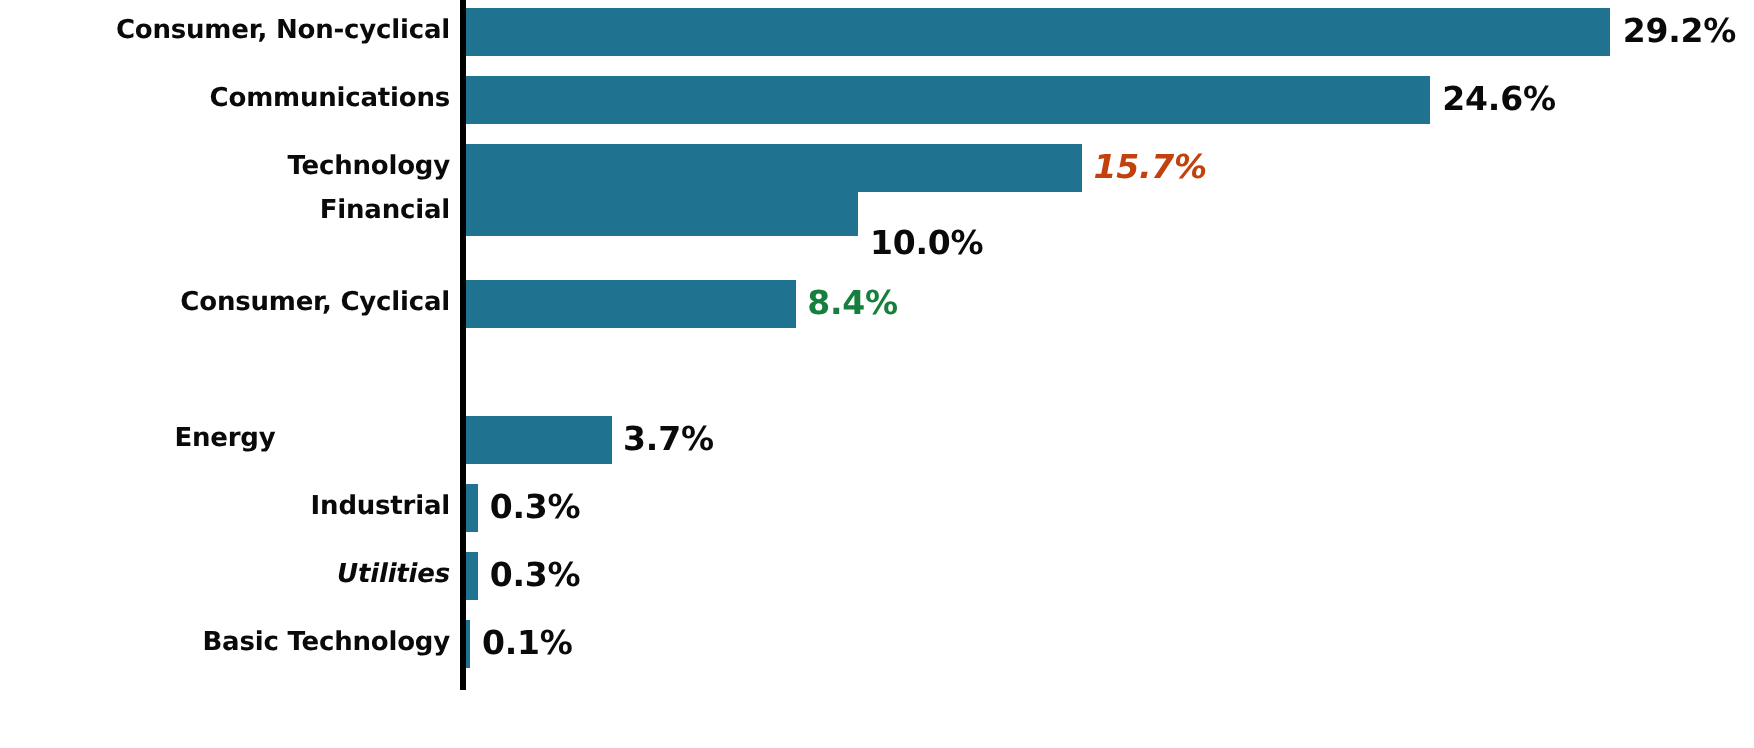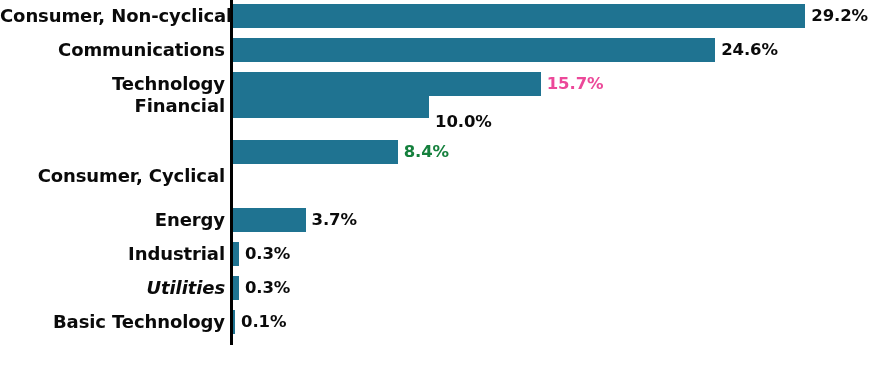--- a/index.html
+++ b/index.html
@@ -42,21 +42,21 @@
     display: block;
   }
   .cat-label {
     position: absolute;
     left: 0;
     top: 0;
     width: 225px;
     height: 24px;
     line-height: 24px;
     text-align: right;
-    font-size: 18px;
+    font-size: 13px;
     font-weight: bold;
     color: #0a0a0a;
     letter-spacing: -0.1px;
     white-space: nowrap;
     overflow: visible;
   }
   .bar-wrap {
     position: absolute;
     left: 233px;
     top: 0;
@@ -99,39 +99,39 @@
         <div class="cat-label" style="width: 225px; height: 24px; line-height: 24px;">Communications</div>
         <div class="bar-wrap" style="left: 233px; height: 24px;">
           <div class="bar" style="width: 482.16px; height: 24px; background: rgb(31, 115, 145);"></div>
           <div class="value-label" style="left: 488.16px; height: 24px; line-height: 24px; color: rgb(10, 10, 10);">24.6%</div>
         </div>
       </div>
       <div class="chart-row" style="top: 72px; height: 24px;">
         <div class="cat-label" style="width: 225px; height: 24px; line-height: 24px; text-align: right;">Technology</div>
         <div class="bar-wrap" style="left: 233px; height: 24px;">
           <div class="bar" style="width: 307.72px; height: 24px; background: rgb(31, 115, 145);"></div>
-          <div class="value-label" style="left: 313.72px; height: 24px; line-height: 24px; color: #ec4899;">15.7%</div>
+          <div class="value-label" style="left: 313.72px; height: 24px; line-height: 24px; color: #c2410c; font-style: italic;">15.7%</div>
         </div>
       </div>
       <div class="chart-row" style="top: 94px; height: 24px; padding-left: 28px;">
         <div class="cat-label" style="width: 225px; height: 24px; line-height: 24px;">Financial</div>
         <div class="bar-wrap" style="left: 233px; height: 24px;">
           <div class="bar" style="width: 196px; height: 24px; background: rgb(31, 115, 145);"></div>
           <div class="value-label" style="left: 202px; height: 24px; line-height: 24px; color: rgb(10, 10, 10); margin-top: 16px;">10.0%</div>
         </div>
       </div>
       <div class="chart-row" style="top: 140px; height: 24px;">
-        <div class="cat-label" style="width: 225px; height: 24px; line-height: 24px; margin-top: 24px;">Consumer, Cyclical</div>
+        <div class="cat-label" style="width: 225px; height: 24px; line-height: 24px;">Consumer, Cyclical</div>
         <div class="bar-wrap" style="left: 233px; height: 24px;">
           <div class="bar" style="width: 164.64px; height: 24px; background: rgb(31, 115, 145);"></div>
           <div class="value-label" style="left: 170.64px; height: 24px; line-height: 24px; color: #15803d;">8.4%</div>
         </div>
       </div>
       <div class="chart-row" style="top: 208px; height: 24px;">
-        <div class="cat-label" style="width: 225px; height: 24px; line-height: 24px;">Energy</div>
+        <div class="cat-label" style="width: 225px; height: 24px; line-height: 24px; text-align: center;">Energy</div>
         <div class="bar-wrap" style="left: 233px; height: 24px;">
           <div class="bar" style="width: 72.52px; height: 24px; background: rgb(31, 115, 145);"></div>
           <div class="value-label" style="left: 78.52px; height: 24px; line-height: 24px; color: rgb(10, 10, 10);">3.7%</div>
         </div>
       </div>
       <div class="chart-row" style="top: 242px; height: 24px;">
         <div class="cat-label" style="width: 225px; height: 24px; line-height: 24px;">Industrial</div>
         <div class="bar-wrap" style="left: 233px; height: 24px;">
           <div class="bar" style="width: 5.88px; height: 24px; background: rgb(31, 115, 145);"></div>
           <div class="value-label" style="left: 11.88px; height: 24px; line-height: 24px; color: rgb(10, 10, 10);">0.3%</div>

